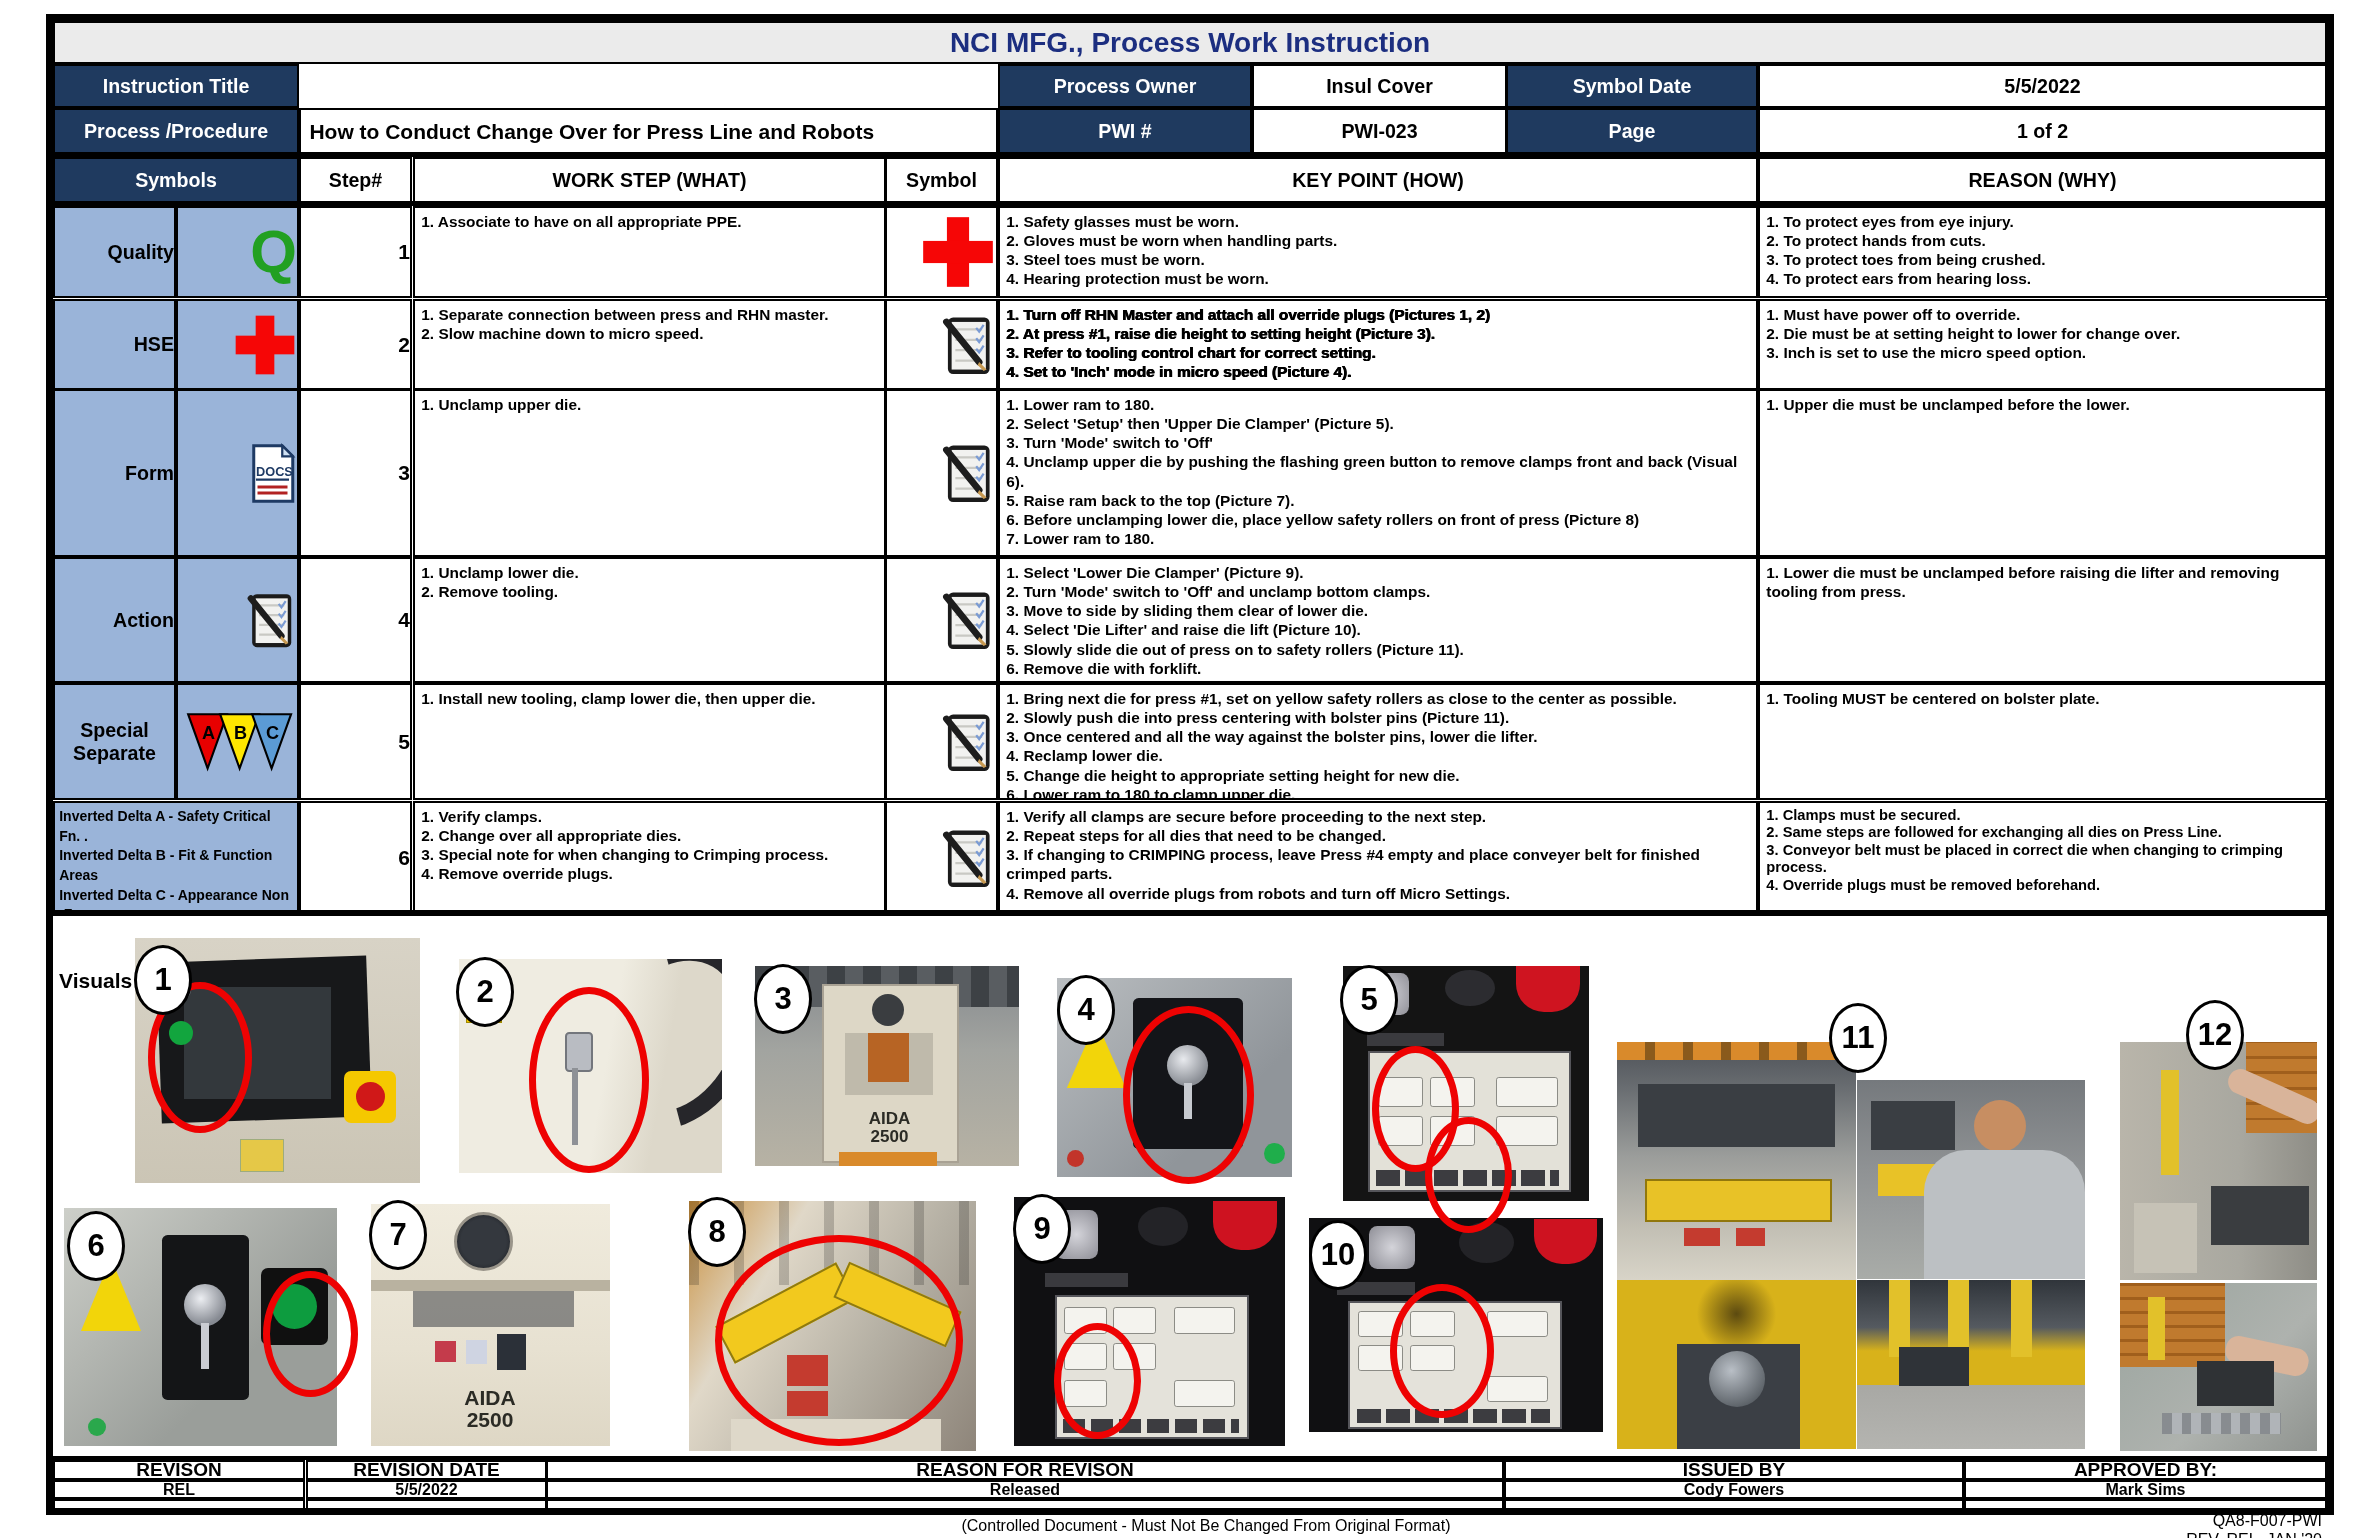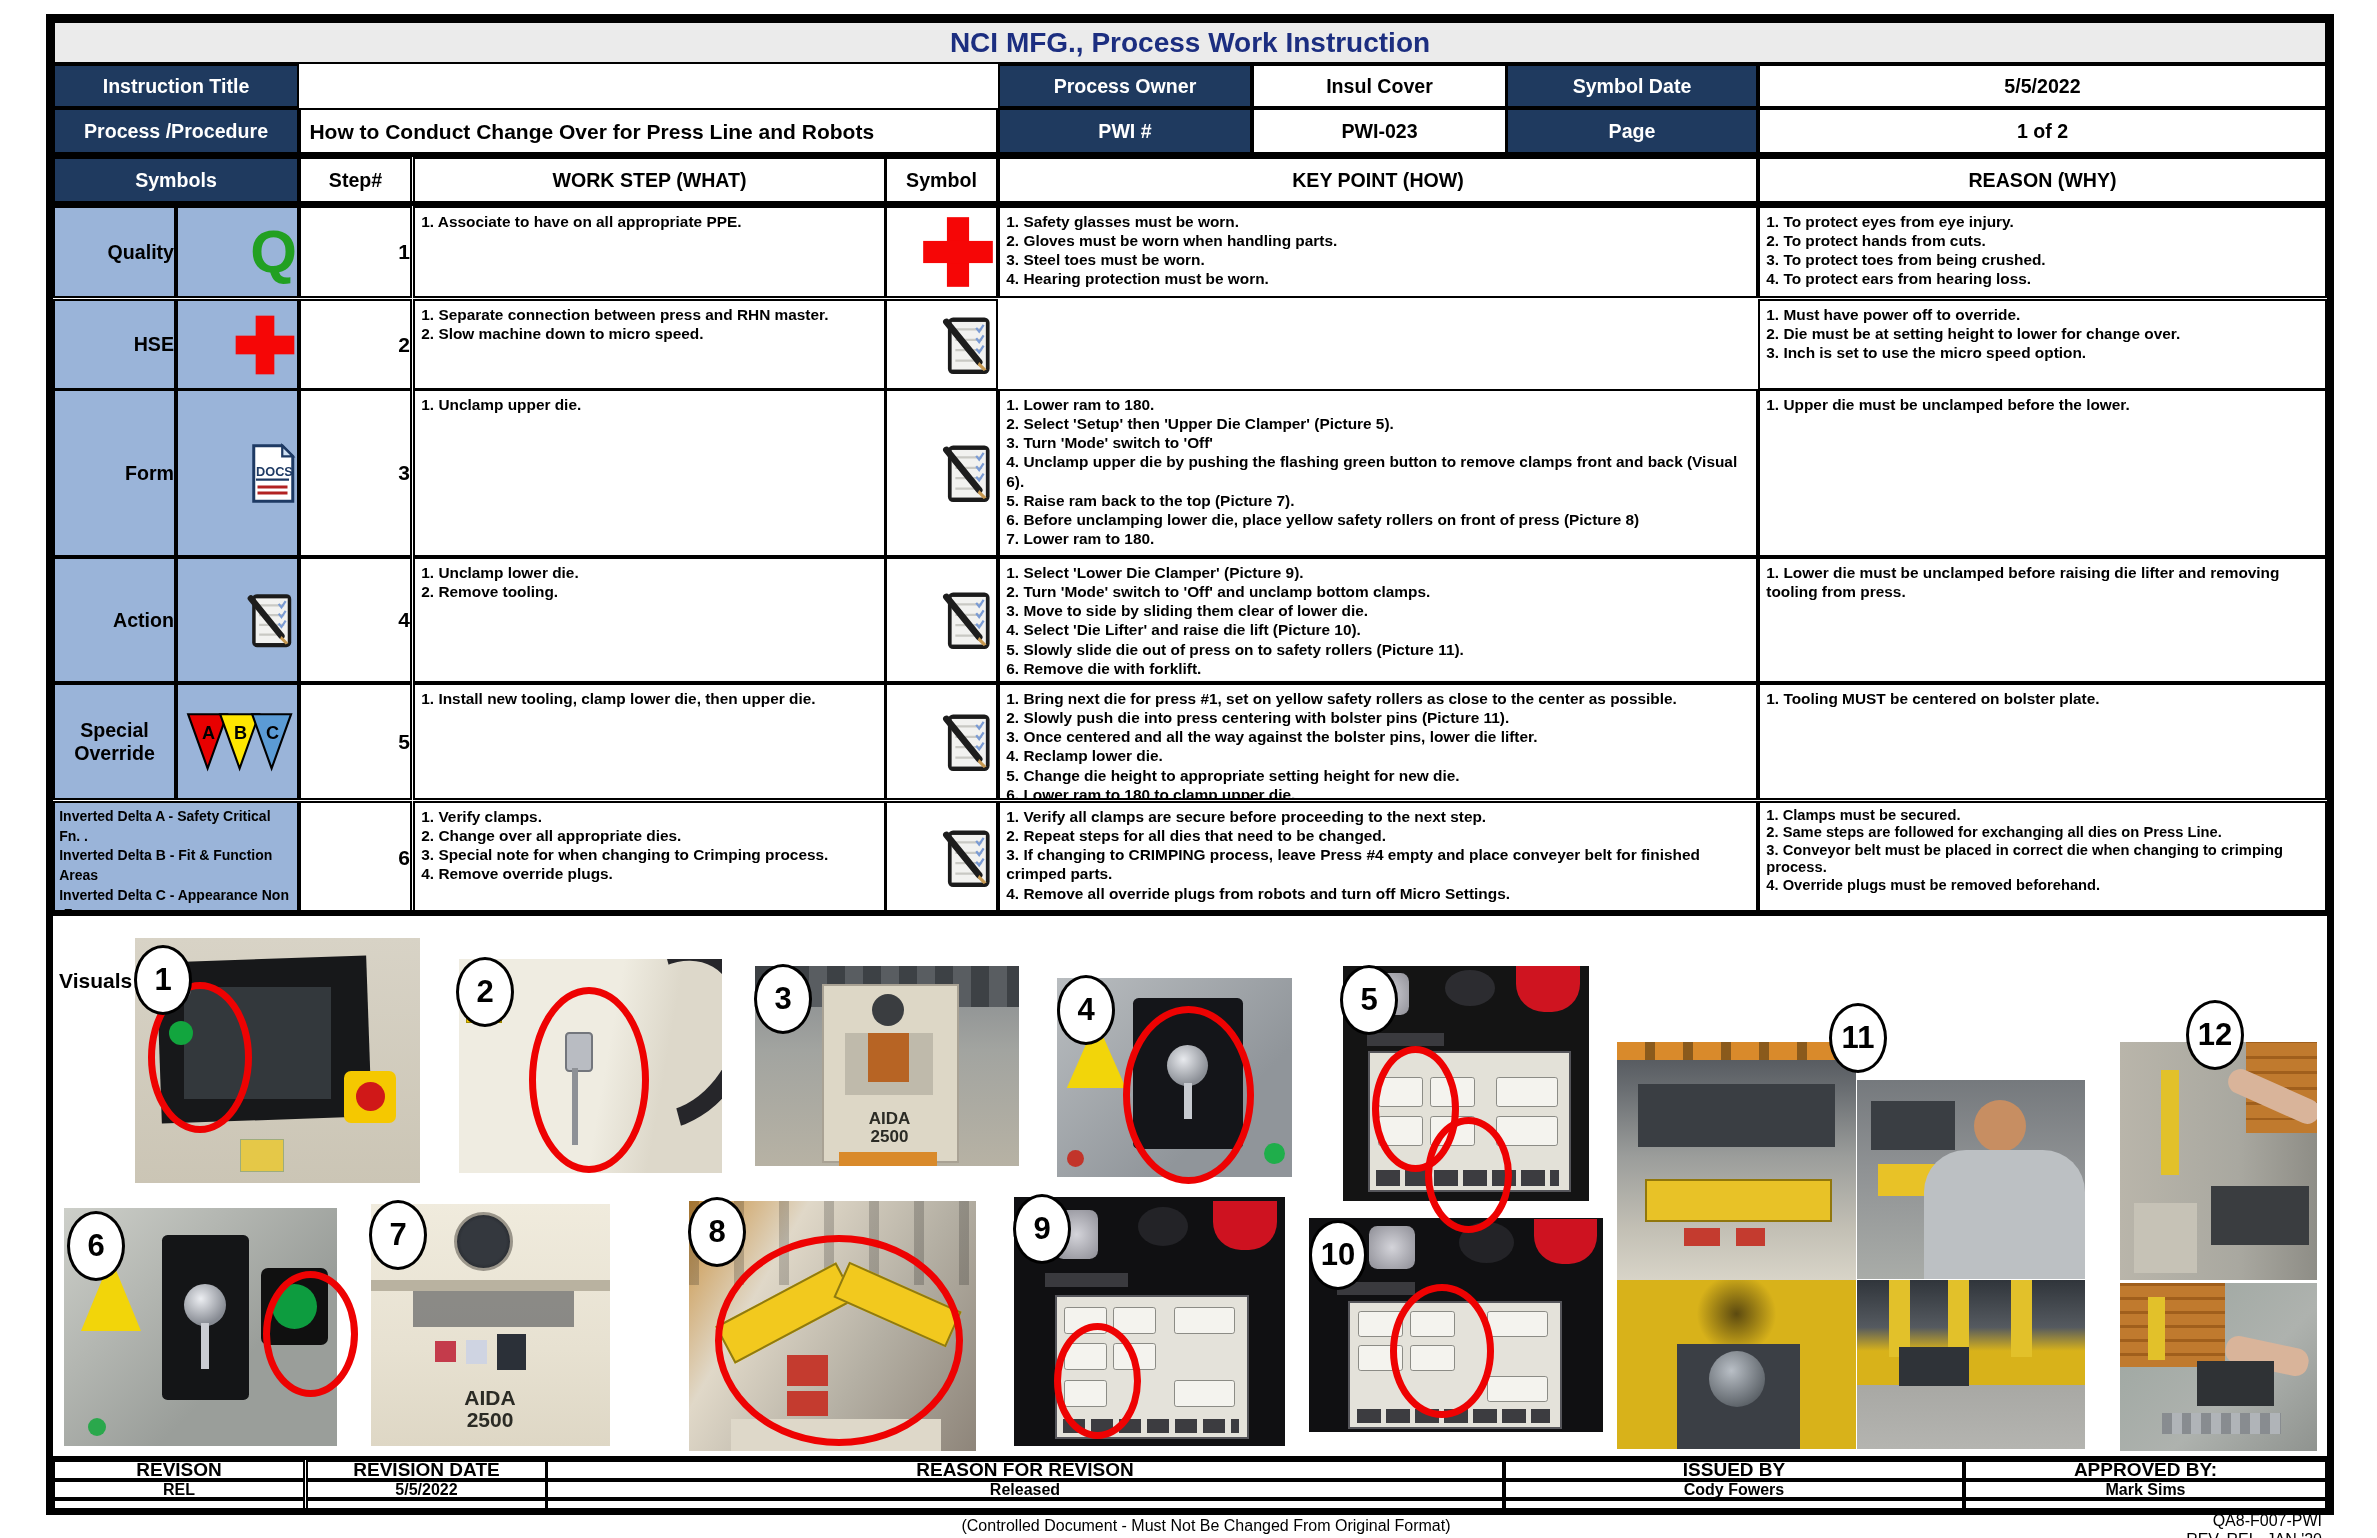--- a/index.html
+++ b/index.html
@@ -147,20 +147,24 @@
   <div class="cell center" style="left:885px;top:299px;width:113px;height:91px;">
     <svg width="56" height="64" viewBox="0 0 74 86">
       <rect x="10" y="6" width="56" height="76" rx="7" fill="#1b1b1b"></rect>
       <rect x="15" y="12" width="46" height="64" fill="#f2f2f0"></rect>
       <path d="M20 22h36M20 36h36M20 50h36M20 64h36" stroke="#c9c9c4" stroke-width="3"></path>
       <path d="M48 20l4 5 6-9M48 34l4 5 6-9M48 48l4 5 6-9" stroke="#7a9bd4" stroke-width="3" fill="none"></path>
       <path d="M8 12 L52 66" stroke="#1d1d1d" stroke-width="9" stroke-linecap="round"></path>
       <path d="M52 66 l10 10 -4 2 -8 -8 z" fill="#c89a52"></path>
     </svg>
     </div>
+  <div class="cell txt heavy" style="left:998px;top:299px;width:760px;height:91px;">1. Turn off RHN Master and attach all override plugs (Pictures 1, 2)
+2. At press #1, raise die height to setting height (Picture 3).
+3. Refer to tooling control chart for correct setting.
+4. Set to 'Inch' mode in micro speed (Picture 4).</div>
   <div class="cell txt" style="left:1758px;top:299px;width:569px;height:91px;">1. Must have power off to override.
 2. Die must be at setting height to lower for change over.
 3. Inch is set to use the micro speed option.</div>
 
   <div class="cell blue center" style="left:53px;top:389px;width:123px;height:168px;">
     <span class="sidelabel">Form</span>
     </div>
   <div class="cell blue center" style="left:176px;top:389px;width:123px;height:168px;">
     <svg width="49" height="63" viewBox="0 0 64 84">
       <path d="M7 5 h38 l14 14 v60 h-52 z" fill="#ffffff" stroke="#1e3a64" stroke-width="4"></path>
@@ -223,21 +227,21 @@
     </div>
   <div class="cell txt" style="left:998px;top:557px;width:760px;height:126px;">1. Select 'Lower Die Clamper' (Picture 9).
 2. Turn 'Mode' switch to 'Off' and unclamp bottom clamps.
 3. Move to side by sliding them clear of lower die.
 4. Select 'Die Lifter' and raise die lift (Picture 10).
 5. Slowly slide die out of press on to safety rollers (Picture 11).
 6. Remove die with forklift.</div>
   <div class="cell txt" style="left:1758px;top:557px;width:569px;height:126px;">1. Lower die must be unclamped before raising die lifter and removing tooling from press.</div>
 
   <div class="cell blue center" style="left:53px;top:683px;width:123px;height:117px;">
-    <span class="sidelabel">Special Override</span>
+    <span class="sidelabel">Special Separate</span>
     </div>
   <div class="cell blue center" style="left:176px;top:683px;width:123px;height:117px;">
     <svg width="112" height="64" viewBox="0 0 160 92">
       <polygon points="4,6 60,6 32,84" fill="#e80000" stroke="#000" stroke-width="3"></polygon>
       <polygon points="50,6 106,6 78,84" fill="#ffe600" stroke="#000" stroke-width="3"></polygon>
       <polygon points="96,6 152,6 124,84" fill="#5b9bd5" stroke="#000" stroke-width="3"></polygon>
       <text x="24" y="42" font-family="Liberation Sans,sans-serif" font-size="26" font-weight="bold" fill="#000">A</text>
       <text x="70" y="42" font-family="Liberation Sans,sans-serif" font-size="26" font-weight="bold" fill="#000">B</text>
       <text x="116" y="42" font-family="Liberation Sans,sans-serif" font-size="26" font-weight="bold" fill="#000">C</text>
     </svg>

